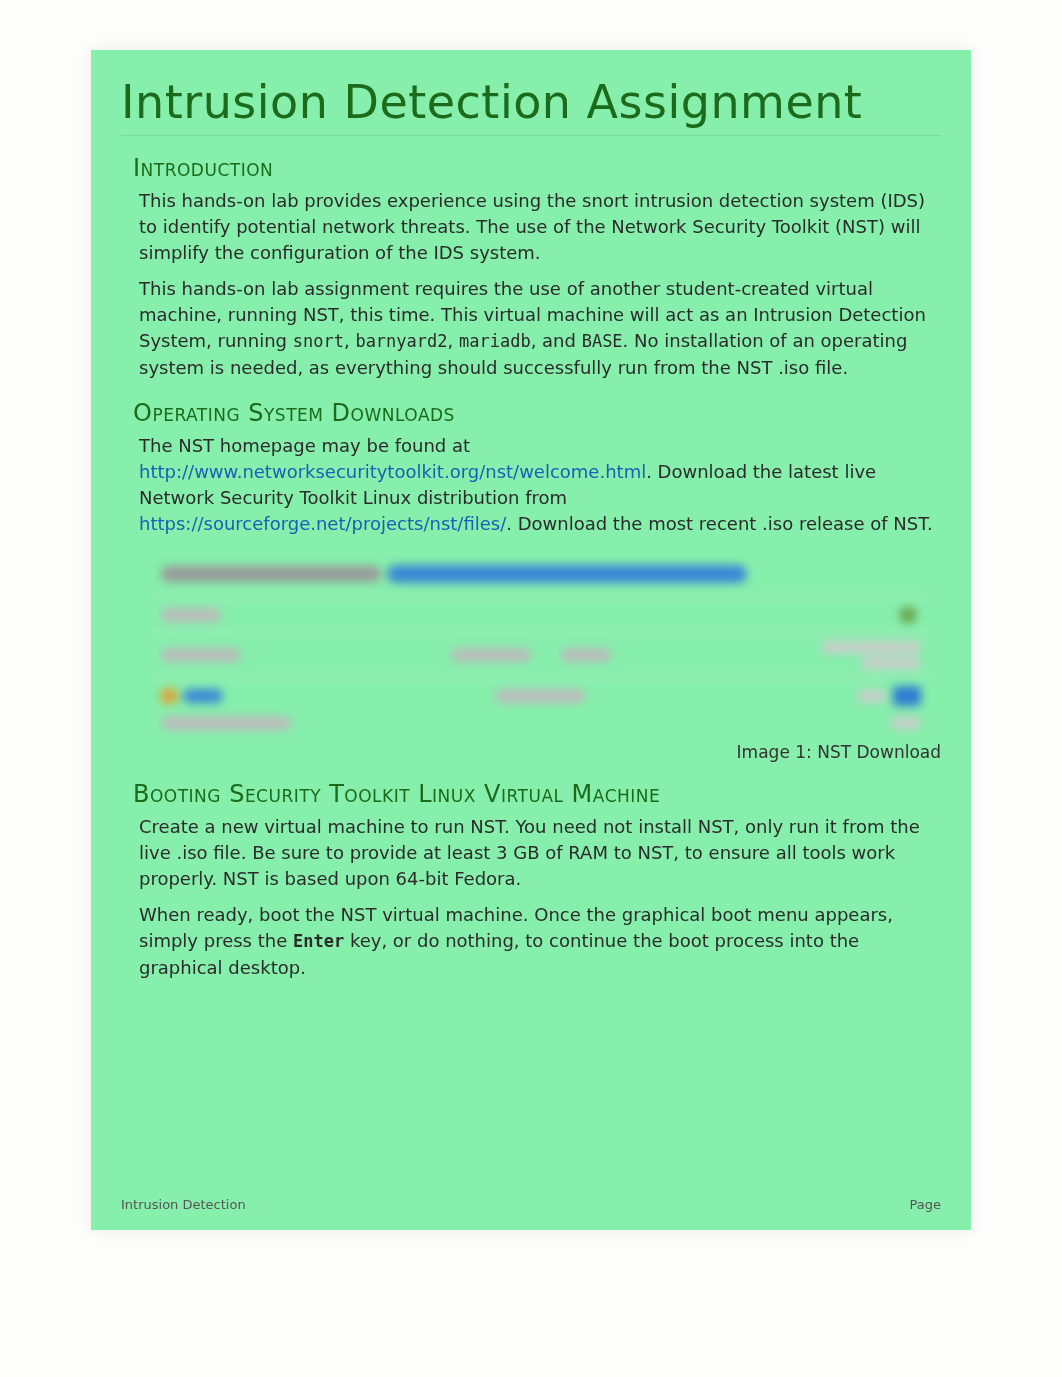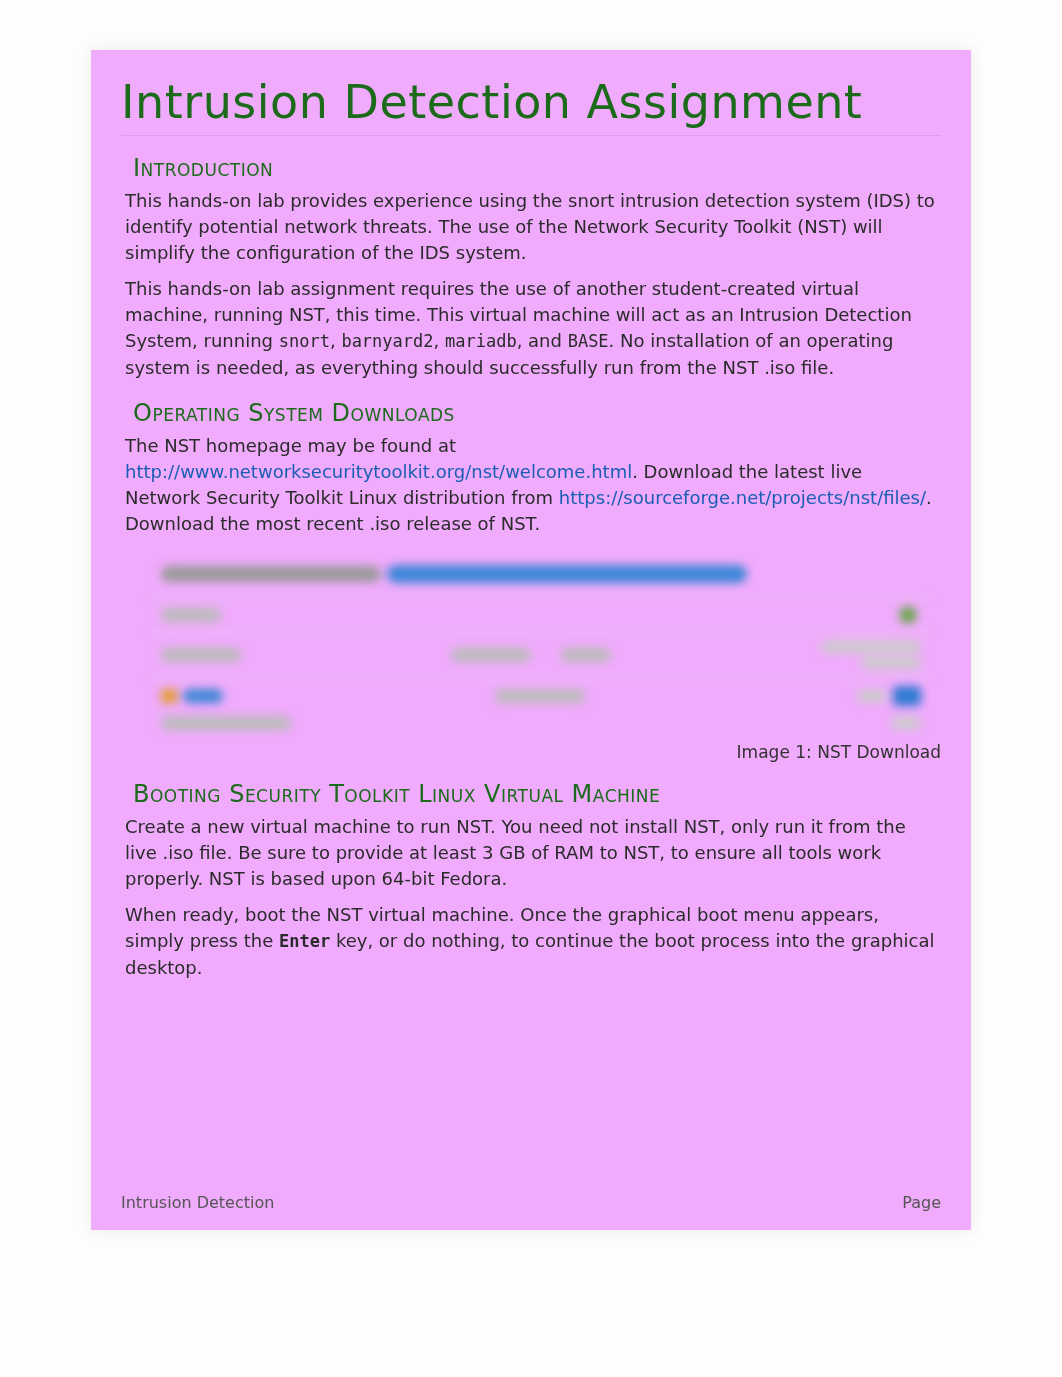--- a/index.html
+++ b/index.html
@@ -5,21 +5,21 @@
   body {
     margin: 0;
     padding: 50px 40px 40px 40px;
     background: #fdfdfb;
     font-family: "DejaVu Sans", "Segoe UI", Arial, sans-serif;
     color: #333;
   }
   .page {
     width: 880px;
     margin: 0 auto;
-    background: #f0abfc;
+    background: #86efac;
     box-shadow: 0 0 15px rgba(0,0,0,0.08);
     padding: 25px 30px 20px 30px;
     position: relative;
     min-height: 1180px;
     box-sizing: border-box;
   }
   h1 {
     margin: 0 0 8px 0;
     font-size: 46px;
     font-weight: 400;
@@ -30,21 +30,21 @@
   }
   h2 {
     margin: 18px 0 6px 12px;
     font-size: 24px;
     font-weight: 400;
     color: #1b6b1b;
     font-variant: small-caps;
     letter-spacing: 0.5px;
   }
   p {
-    margin: 4px 5px 10px 4px;
+    margin: 4px 5px 10px 18px;
     font-size: 18px;
     line-height: 1.45;
     color: #2b2b2b;
   }
   a, .link {
     color: #1a5fb4;
     text-decoration: none;
   }
   code {
     font-family: "DejaVu Sans Mono", Consolas, monospace;
@@ -104,21 +104,21 @@
     color: #333;
     margin: 2px 0 6px 0;
   }
   .footer {
     position: absolute;
     bottom: 18px;
     left: 30px;
     right: 30px;
     display: flex;
     justify-content: space-between;
-    font-size: 16px;
+    font-size: 13px;
     color: #555;
   }
 </style>
 </head>
 <body>
 
 <div class="page">
 
   <h1>Intrusion Detection Assignment</h1>
 

